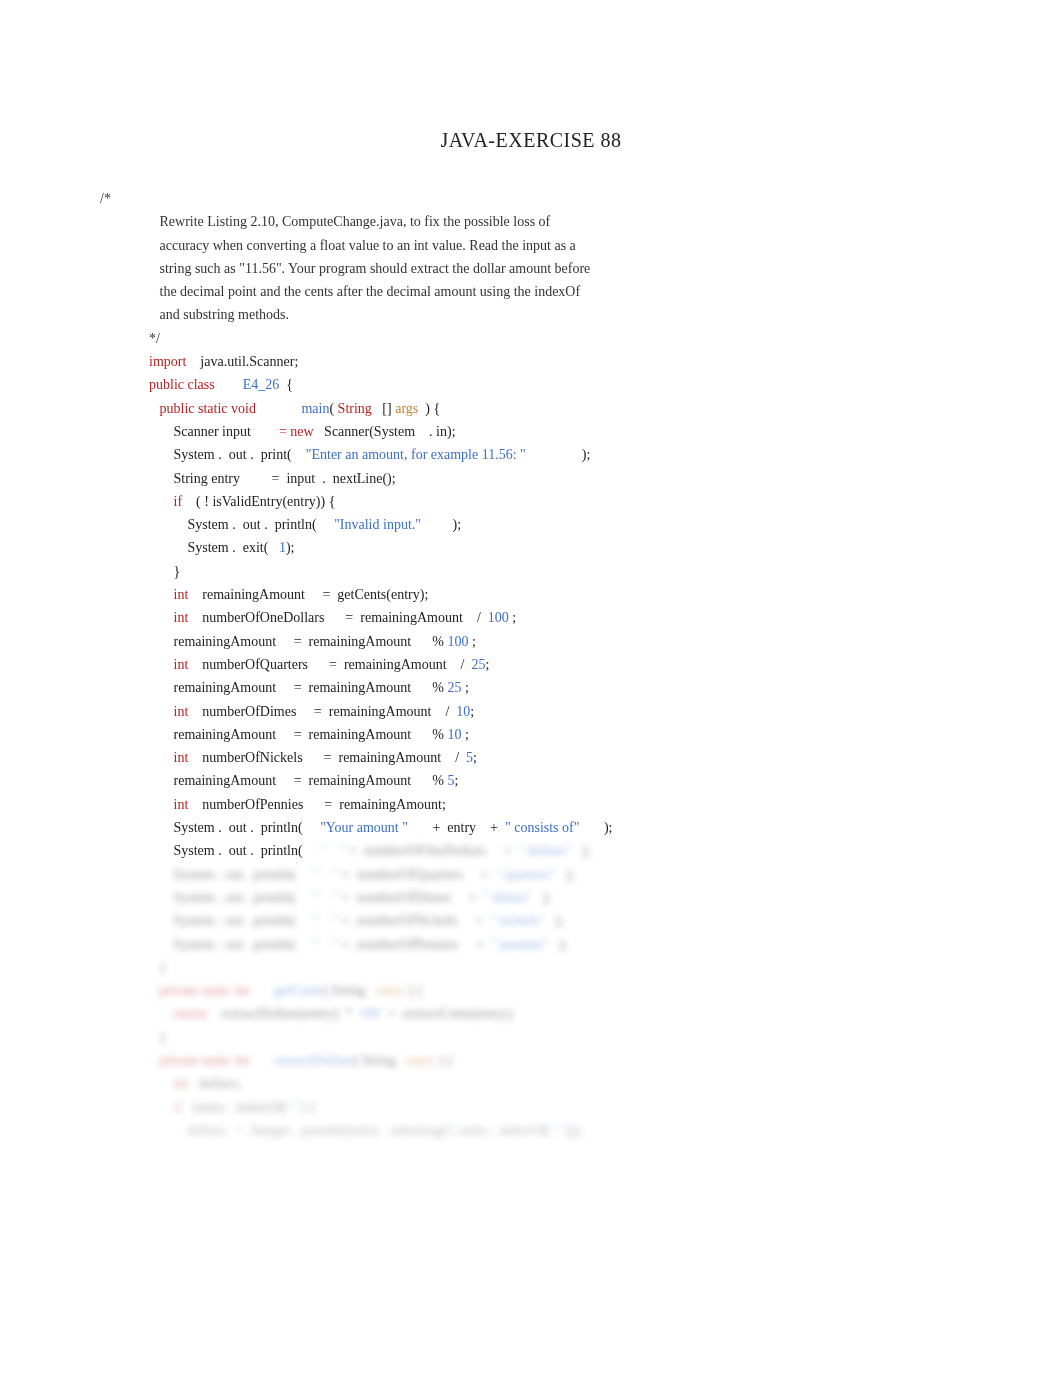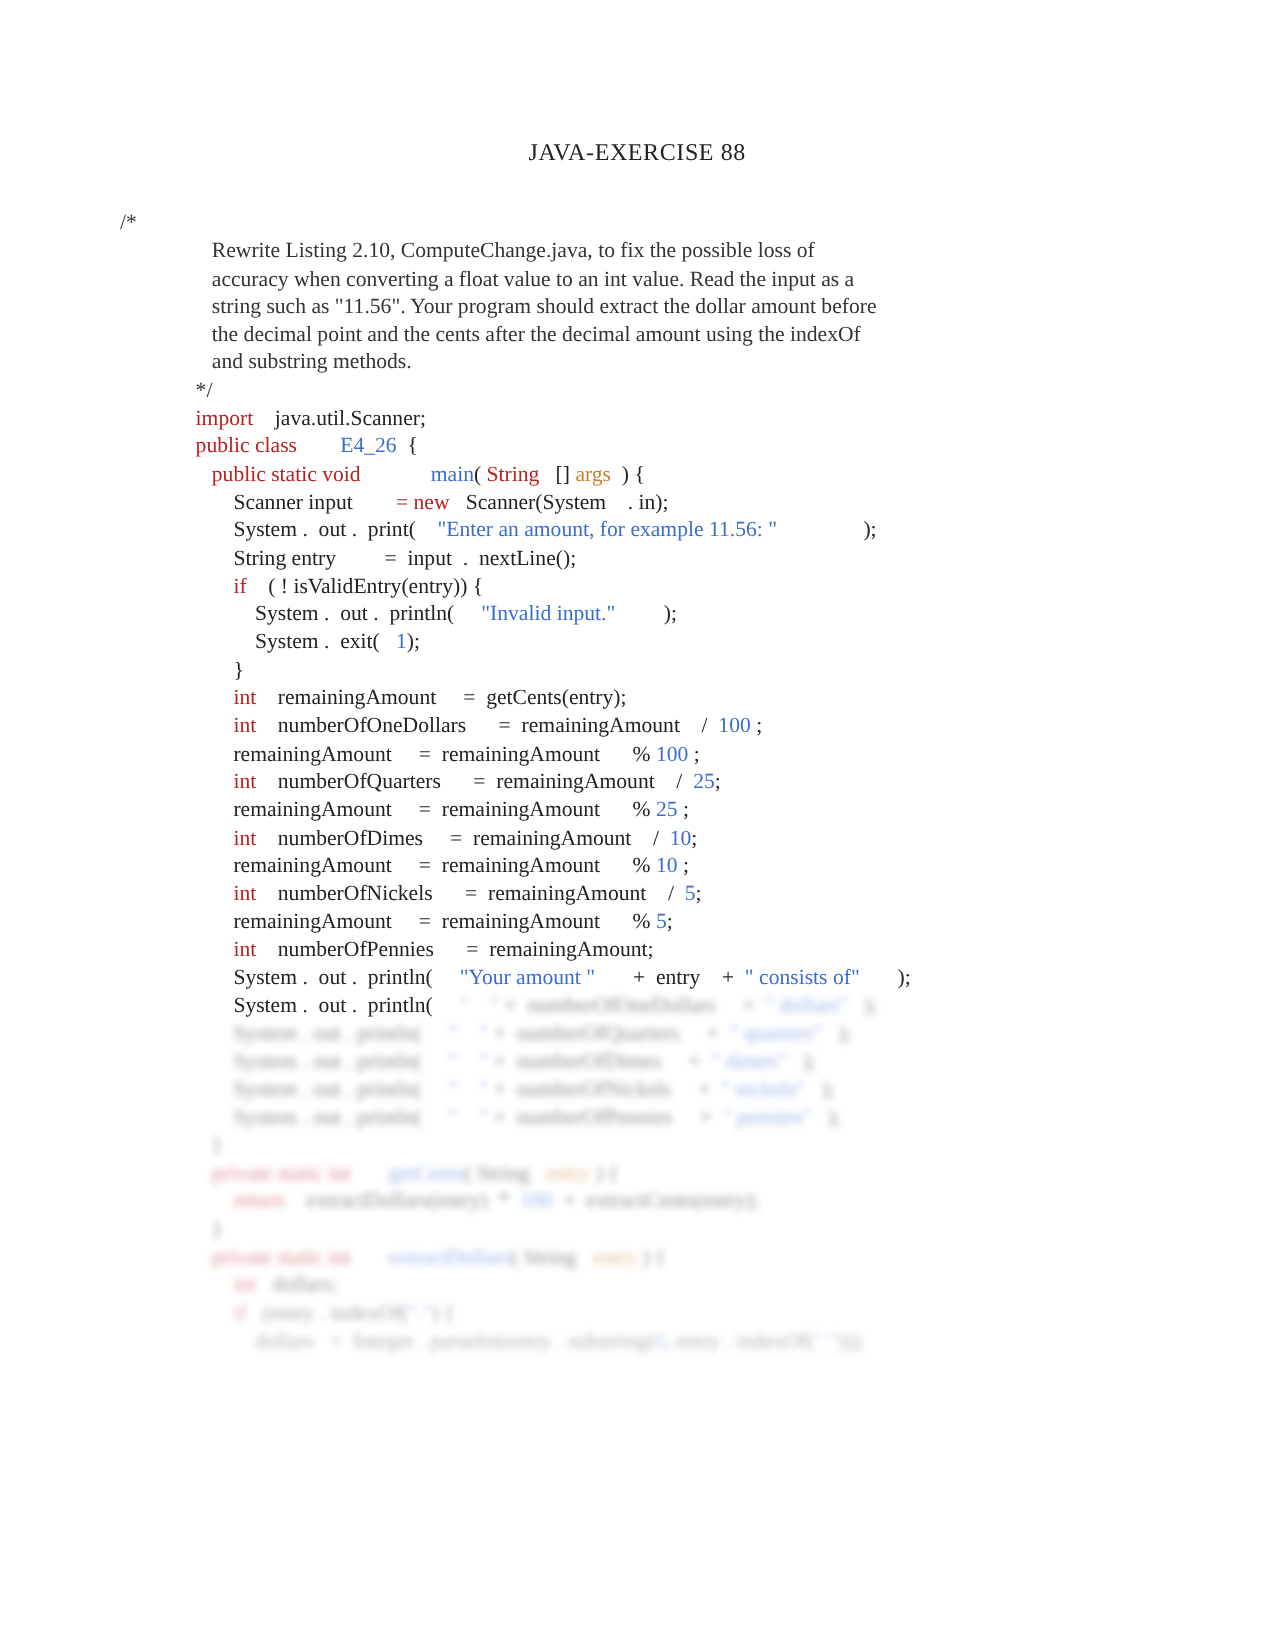--- a/index.html
+++ b/index.html
@@ -17,25 +17,26 @@
     padding: 110px 100px 60px 100px;
     box-sizing: border-box;
     position: relative;
   }
   .title {
     text-align: center;
     font-size: 20px;
     letter-spacing: 0.5px;
     margin-bottom: 30px;
     color: #222222;
+    margin-top: 13px;
   }
   .code-block {
     white-space: pre;
     font-family: Georgia, 'Times New Roman', serif;
-    font-size: 18px;
+    font-size: 14px;
     line-height: 23.3px;
   }
   .comment { color: #333333; }
   .keyword { color: #bb2020; }
   .classname { color: #3b6ecc; }
   .method { color: #3b6ecc; }
   .type { color: #bb2020; }
   .param { color: #c77f2a; }
   .string { color: #3b6ecc; }
   .num { color: #3b6ecc; }

